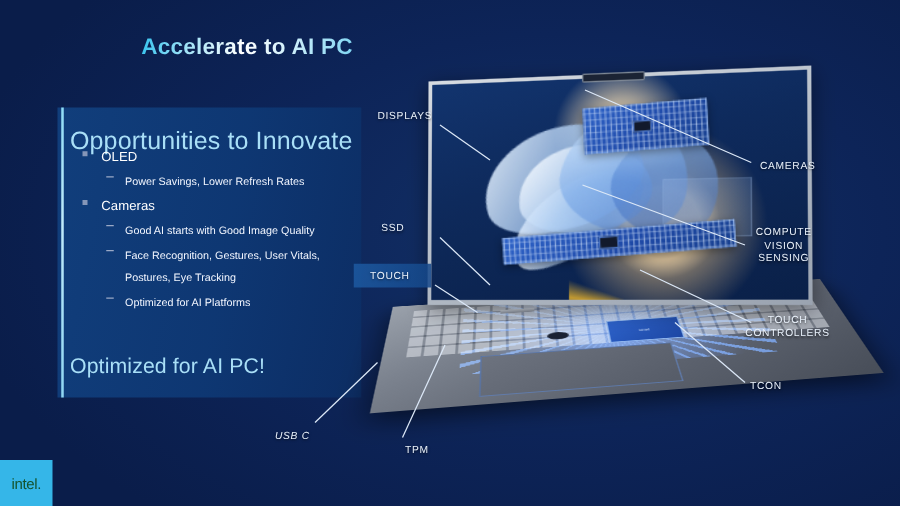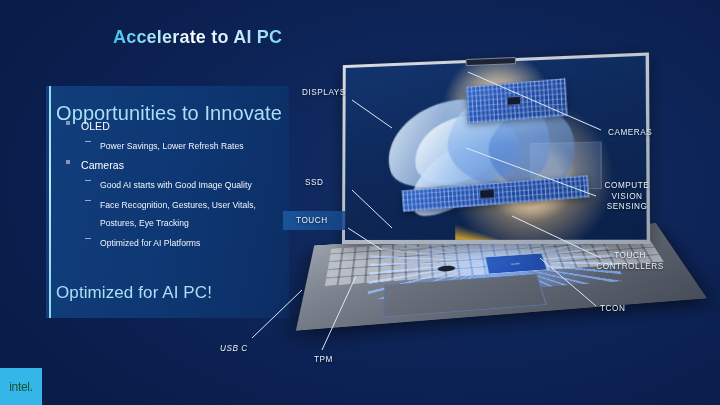--- a/index.html
+++ b/index.html
@@ -297,19 +297,19 @@
 
   <div class="lbl" style="left:608px; top:128px;">CAMERAS</div>
   <div class="lbl center" style="left:596px; top:181px; width:62px;">COMPUTE
 VISION
 SENSING</div>
   <div class="lbl center" style="left:594px; top:251px; width:72px;">TOUCH
 CONTROLLERS</div>
   <div class="lbl" style="left:600px; top:304px;">TCON</div>
 
   <div class="lbl" style="left:220px; top:344px;font-style:italic;">USB C</div>
-  <div class="lbl" style="left:314px; top:355px;">TPM</div>
+  <div class="lbl" style="left:324px; top:355px;">TPM</div>
 
   <div id="logo">
     <span>intel.</span>
   </div>
 
 </div>
 
 </body></html>

